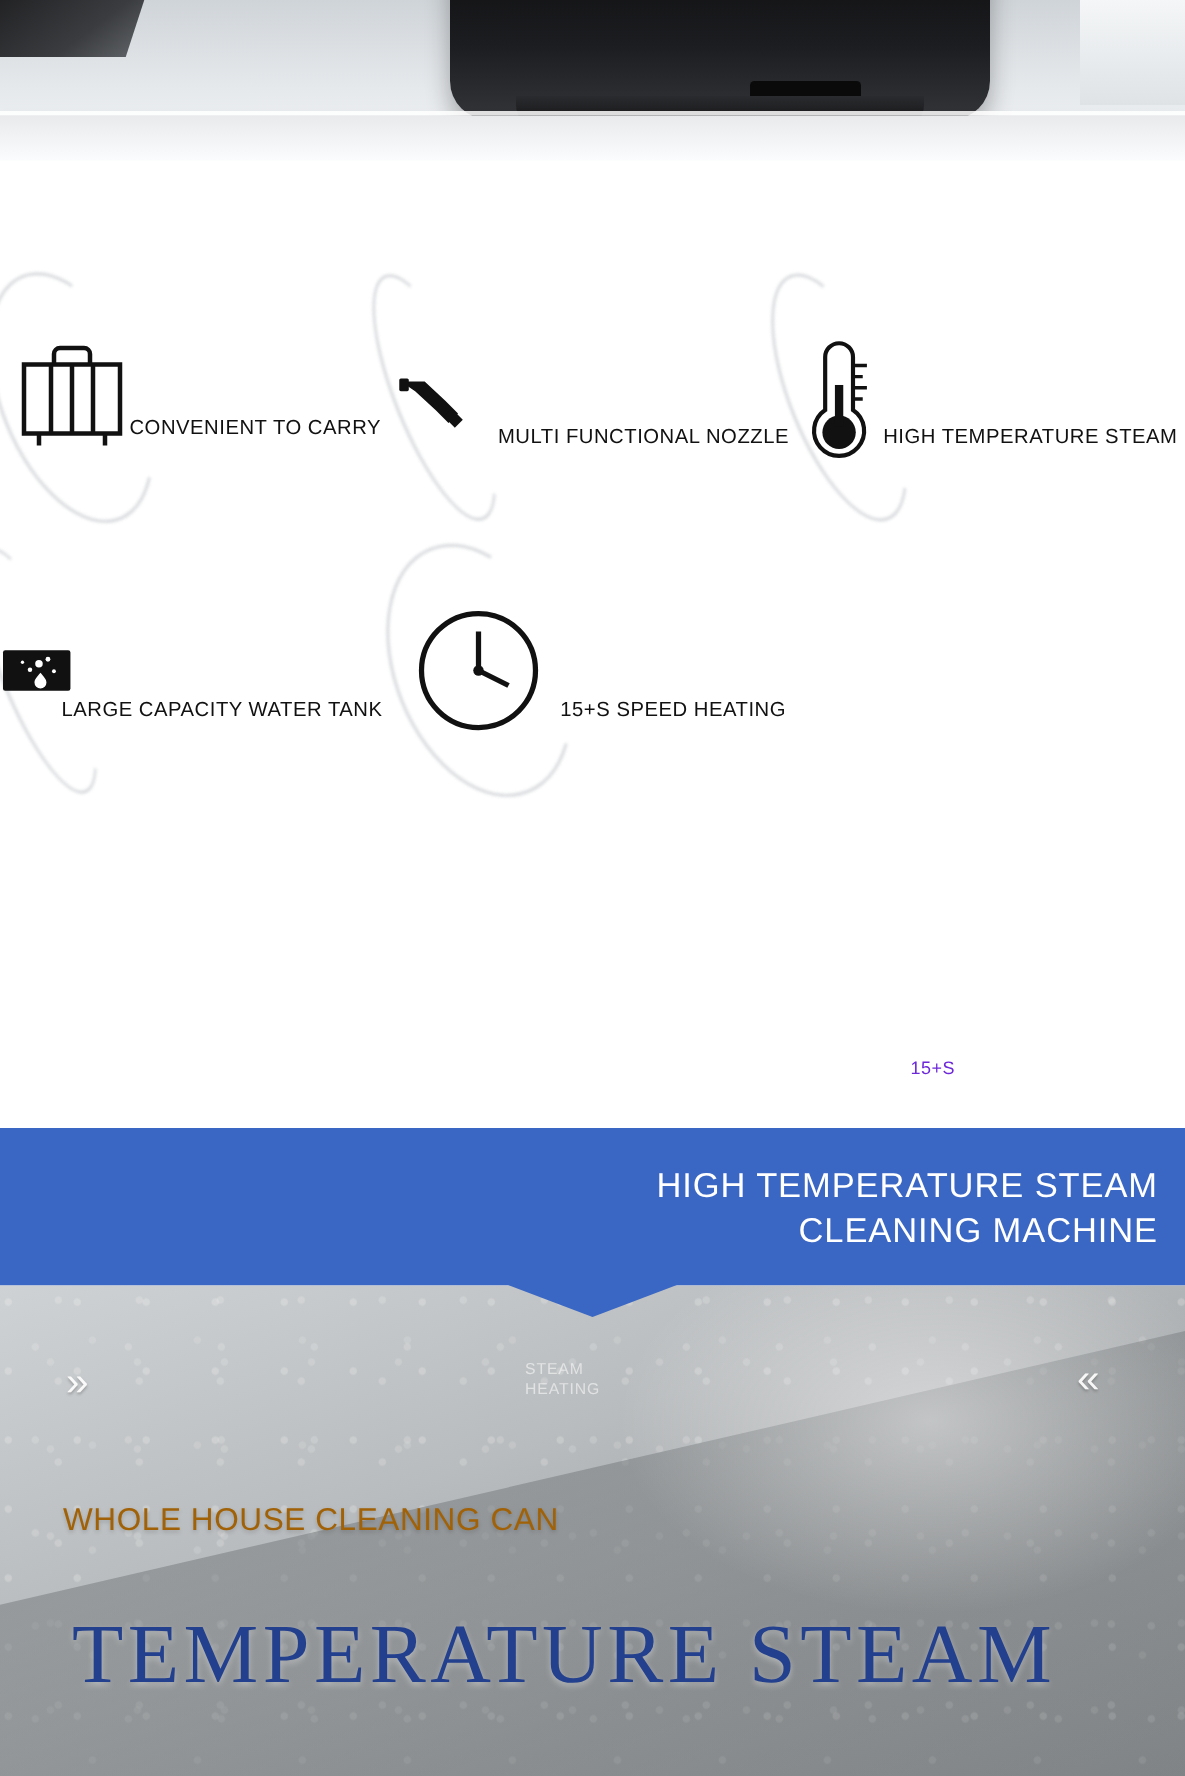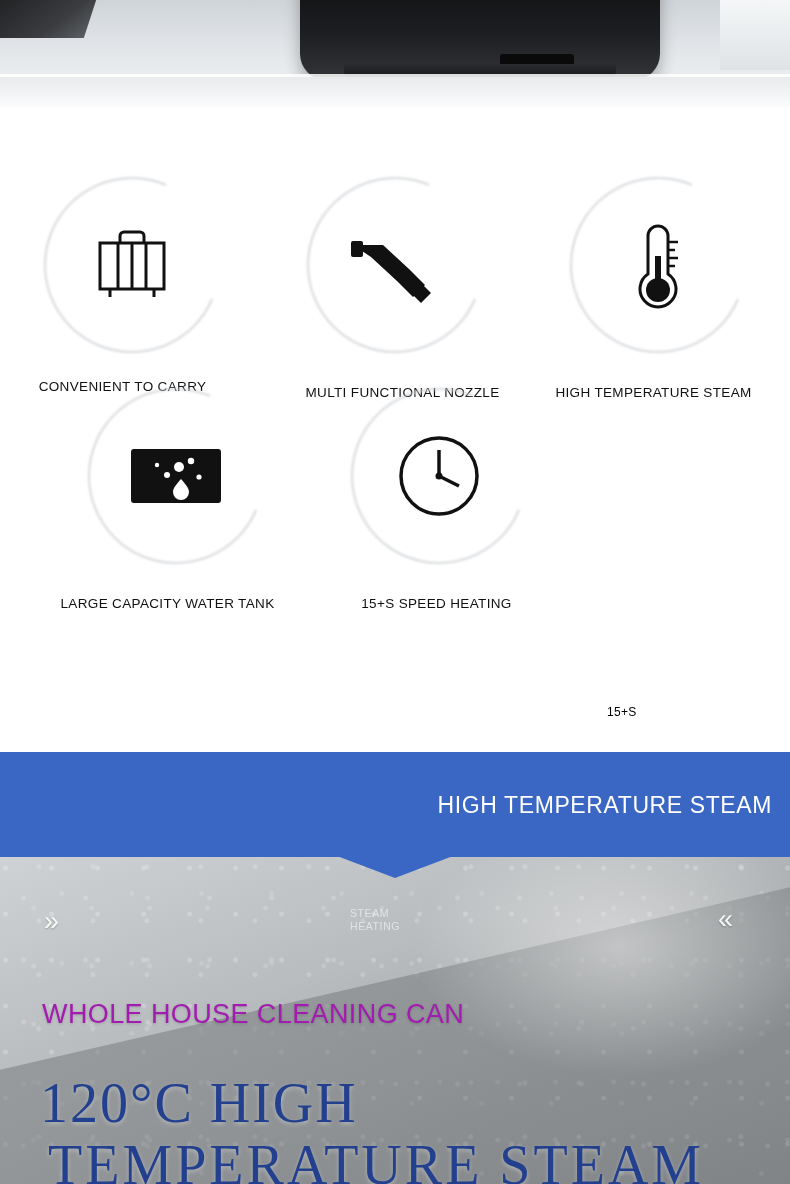--- a/index.html
+++ b/index.html
@@ -89,21 +89,21 @@
     background: #ffffff;
     padding-top: 70px;
   }
   .feature-row {
     display: flex;
     width: 790px;
   }
   .feature-cell {
     width: 263px;
     display: flex;
-    flex-direction: column;
+    flex-direction: row;
     align-items: center;
   }
   .badge {
     position: relative;
     width: 176px;
     height: 176px;
   }
   .badge .ring {
     position: absolute;
     inset: 0;
@@ -131,29 +131,29 @@
     letter-spacing: 0.35px;
     color: #111;
     text-align: center;
     white-space: nowrap;
   }
 
   .row1 .feature-cell:nth-child(1) .feature-label { transform: translate(-9px, 12px); }
   .row1 .feature-cell:nth-child(2) .feature-label { transform: translate(0px, 18px); margin-left: 16px; }
   .row1 .feature-cell:nth-child(3) .feature-label { transform: translate(-4px, 18px); }
 
-  .row2 { margin-top: 6px; padding-left: 44px; }
+  .row2 { margin-top: 6px; }
   .row2 .feature-cell:nth-child(1) .feature-label { transform: translate(-8px, 18px); }
   .row2 .feature-cell:nth-child(2) .feature-label { transform: translate(-2px, 18px); }
   .row2 .feature-cell:nth-child(3) .feature-label { transform: translate(-12px, 18px); margin-top: 13px; }
 
   .sub-note {
     position: absolute;
     font-size: 12px;
-    color: #000000;
+    color: #6d28d9;
     letter-spacing: 0.3px;
   }
   .sub-note.speed { left: 607px; top: 598px; }
 
   .ghost-arc {
     position: absolute;
     left: 82px;
     top: 700px;
     width: 150px;
     height: 60px;
@@ -247,23 +247,23 @@
     font-size: 10.5px;
     line-height: 13px;
     color: rgba(255,255,255,0.55);
     letter-spacing: 0.6px;
   }
 
   .hero-sub {
     position: absolute;
     left: 42px;
     top: 1000px;
-    font-size: 27px;
+    font-size: 21px;
     line-height: 28px;
-    color: #a21caf;
+    color: #a16207;
     letter-spacing: 0.4px;
     text-shadow: 0 1px 3px rgba(0,0,0,0.18);
   }
 
   .hero-big {
     position: absolute;
     left: 40px;
     top: 1072px;
     font-family: "Liberation Serif", serif;
     font-size: 56px;
@@ -388,20 +388,21 @@
 
     </div>
 
     <div class="sub-note speed">15+S</div>
     <div class="ghost-arc"></div>
   </div>
 
   <div class="blue-banner">
     <div class="headline">
       <div>HIGH TEMPERATURE STEAM</div>
+      <div>CLEANING MACHINE</div>
     </div>
     <div class="banner-notch"></div>
   </div>
 
   <div class="hero">
     <div class="tex"></div>
     <div class="diag"></div>
     <div class="sheen"></div>
   </div>
 
@@ -411,17 +412,16 @@
   <div class="watermark">
     <div>STEAM</div>
     <div>HEATING</div>
   </div>
 
   <div class="hero-sub">
     <div>WHOLE HOUSE CLEANING CAN</div>
   </div>
 
   <div class="hero-big">
-    <span>120°C  HIGH</span>
     <span class="line2">TEMPERATURE STEAM</span>
   </div>
 
 </div>
 
 </body></html>

